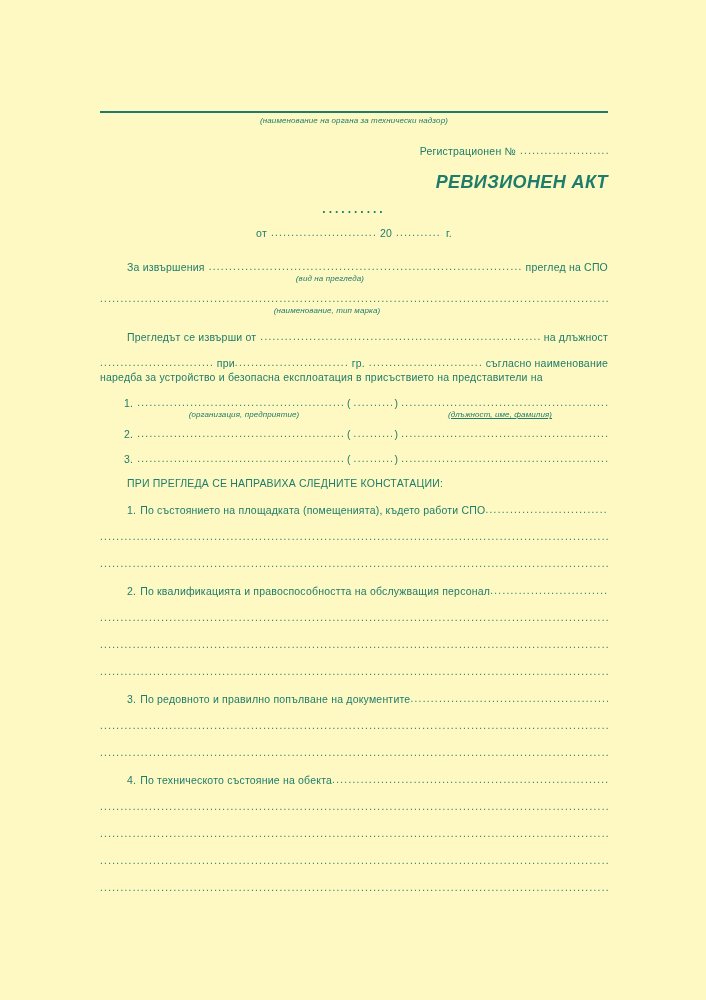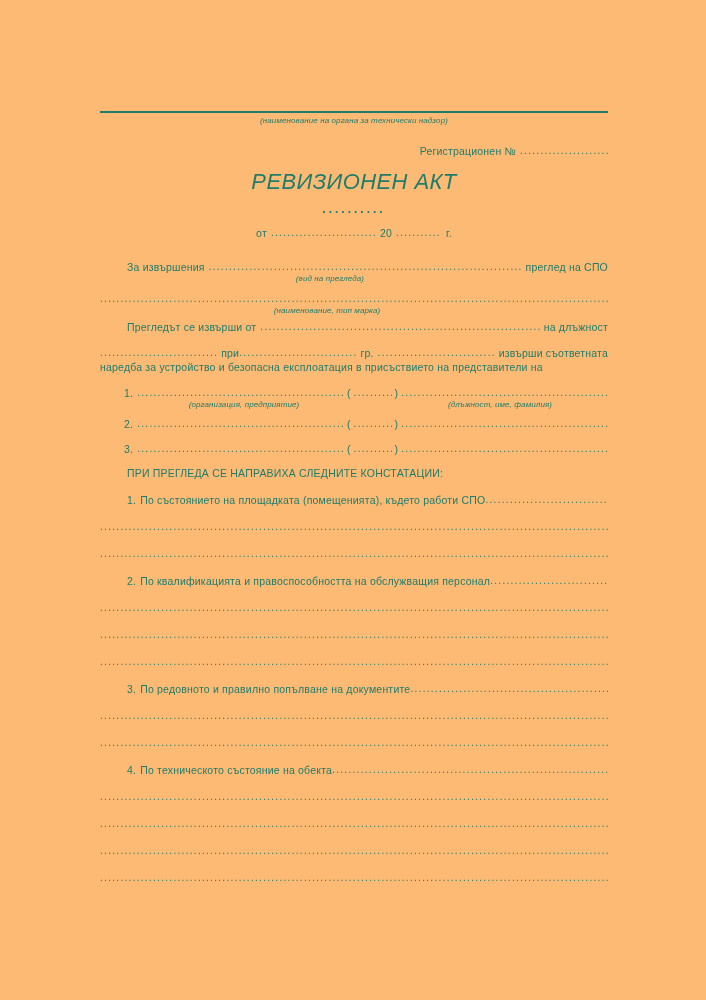--- a/index.html
+++ b/index.html
@@ -1,19 +1,19 @@
 <!DOCTYPE html>
 <html><head>
 <meta charset="utf-8">
 <style>
   html,body { margin:0; padding:0; background:#ffffff; }
   .page {
     position:relative;
     width:706px; height:1000px;
-    background:#fdba74;
+    background:#fef9c3;
     font-family:"Liberation Sans", sans-serif;
     color:#1d7c6b;
     overflow:hidden;
   }
   .content {
     position:absolute; left:100px; top:111px; width:508px;
     font-size:10.5px; letter-spacing:0.2px;
   }
   .top-rule { border-top:2px solid #1d7c6b; height:0; }
 
@@ -26,46 +26,46 @@
   .dotline { height:14px; line-height:14px; overflow:hidden; white-space:nowrap;
              letter-spacing:1.3px; font-size:10px; }
 
   .caption { font-style:italic; font-size:8px; height:10px; line-height:10px; letter-spacing:0.1px; }
   .center { text-align:center; }
 
   .org-caption { margin-top:3px; }
   .reg-row { margin-top:18px; justify-content:flex-end; }
   .reg-dots { width:88px; }
 
-  .form-title { margin-top:12px; text-align:center; font-size:22px; line-height:24px;
-                font-weight:normal; font-style:italic; letter-spacing:0.4px; }
+  .form-title { margin-top:12px; text-align:right; font-size:18px; line-height:24px;
+                font-weight:bold; font-style:italic; letter-spacing:0.4px; }
   .title-dots { margin-top:10px; text-align:center; font-weight:bold; font-size:12px;
                 height:10px; line-height:10px; letter-spacing:3px; }
 
   .date-row { margin-top:12px; justify-content:center; }
   .date-blank1 { width:105px; } .date-blank2 { width:46px; }
 
   .indent { padding-left:27px; }
   .performed-row { margin-top:20px; }
   .kind-caption { position:relative; left:-24px; }
   .equip-dotline { margin-top:8px; }
   .name-caption { position:relative; left:-27px; }
 
-  .inspector-row { margin-top:4px; }
+  .inspector-row { margin-top:14px; }
   .at-row { margin-top:12px; }
   .regulation-row { height:14px; line-height:14px; }
 
   .rep-row { margin-top:11px; padding-left:24px; }
   .rep-row.first { margin-top:12px; }
   .rep-row.second { margin-top:7px; }
   .paren-dots { width:38px; }
   .paren { padding:0 3px; }
   .rep-captions { position:relative; height:10px; }
   .rep-captions .cap-org { position:absolute; left:144px; transform:translateX(-50%);font-style:italic; }
-  .rep-captions .cap-person { position:absolute; left:400px; transform:translateX(-50%); }
+  .rep-captions .cap-person { position:absolute; left:400px; transform:translateX(-50%);text-decoration:underline; }
 
   .findings-heading { margin-top:10px; }
   .finding-row { margin-top:13px; }
   .answer-line { margin-top:13px; }
 </style>
 </head>
 <body>
 
 <div class="page">
   <div class="content">
@@ -104,21 +104,21 @@
       <span class="dots">................................................................................................................................................................................................................................................................................................................................................................................................................</span>
       <span class="txt gapL">на длъжност</span>
     </div>
 
     <div class="row at-row">
       <span class="dots">................................................................................................................................................................................................................................................................................................................................................................................................................</span>
       <span class="txt gapL">при</span>
       <span class="dots">................................................................................................................................................................................................................................................................................................................................................................................................................</span>
       <span class="txt gapL gapR">гр.</span>
       <span class="dots">................................................................................................................................................................................................................................................................................................................................................................................................................</span>
-      <span class="txt gapL">извърши съответната</span>
+      <span class="txt gapL">съгласно наименование</span>
     </div>
 
     <div class="regulation-row">наредба за устройство и безопасна експлоатация в присъствието на представители на</div>
 
     <div class="row rep-row first">
       <span class="txt gapR">1.</span>
       <span class="dots">................................................................................................................................................................................................................................................................................................................................................................................................................</span>
       <span class="txt paren">(</span>
       <span class="dots fixed paren-dots">................................................................................................................................................................................................................................................................................................................................................................................................................</span>
       <span class="txt paren">)</span>

